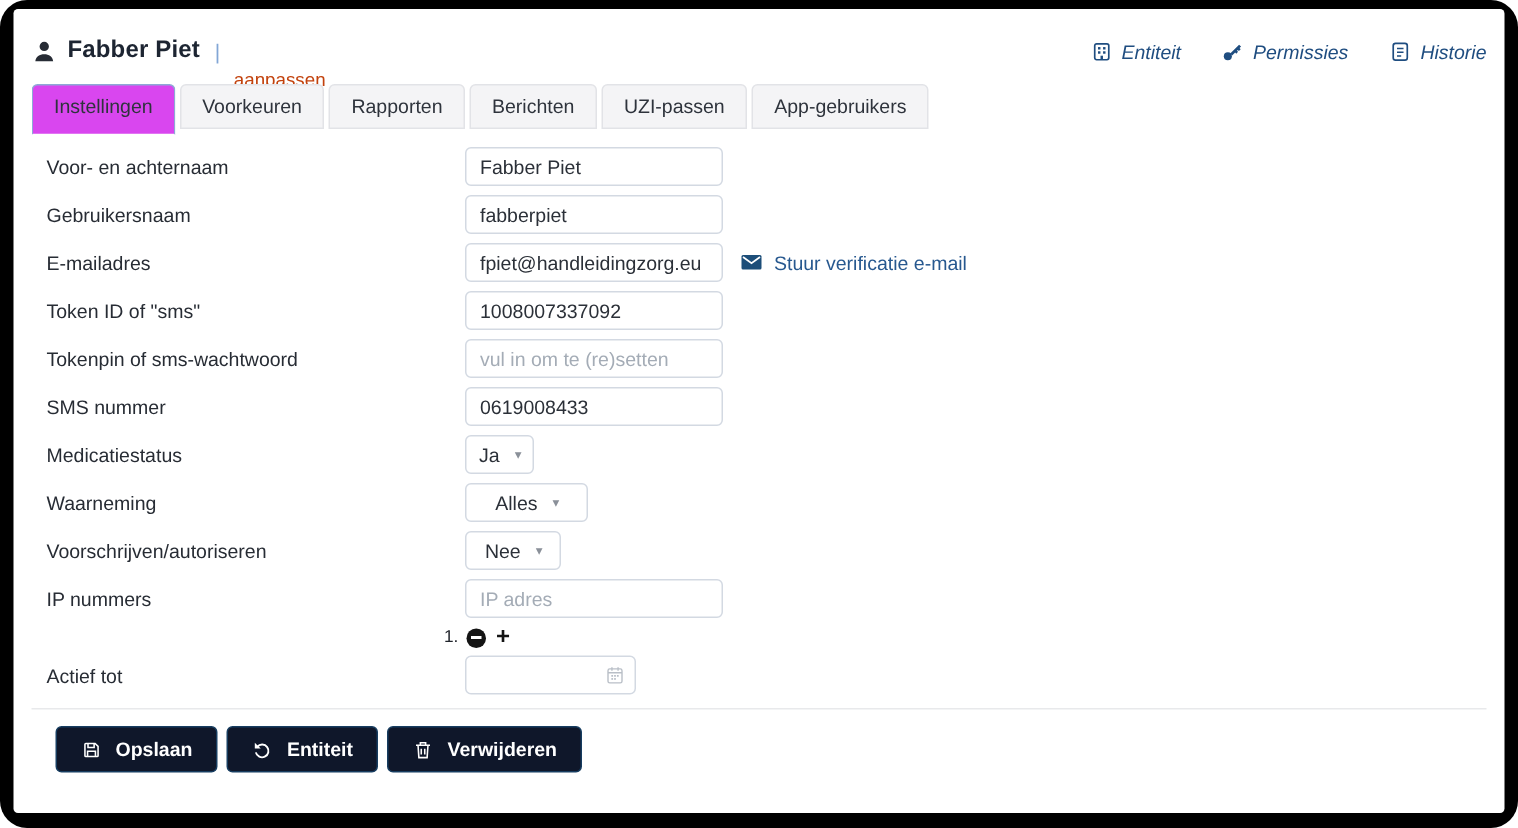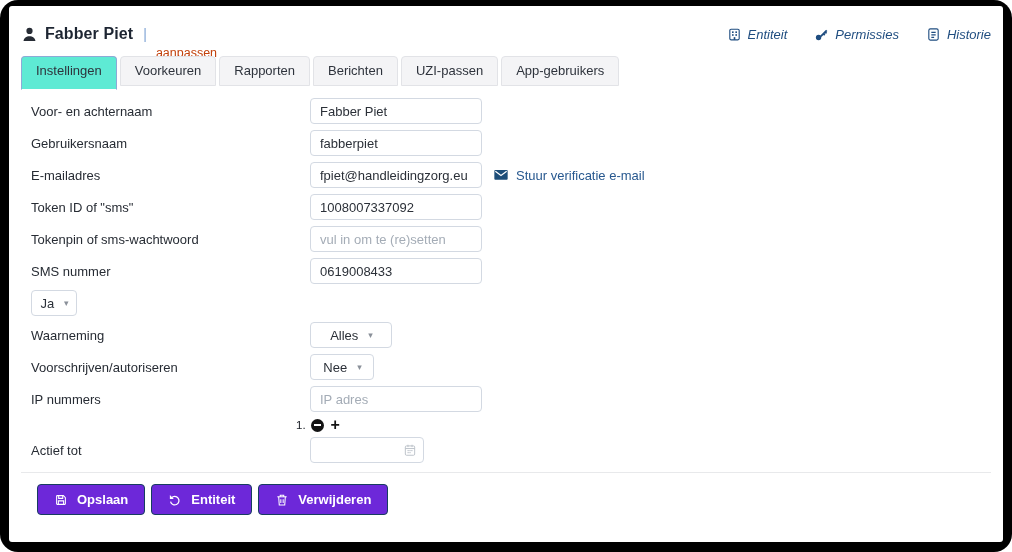--- a/index.html
+++ b/index.html
@@ -38,21 +38,21 @@
   .tab {
     font-size: 13px; color: #2e333c;
     background: #f4f4f6;
     border: 1px solid #e2e3e7;
     border-radius: 4px 4px 0 0;
     padding: 6px 14px 7px 14px;
     cursor: pointer;
     align-self: flex-start;
   }
   .tab.active {
-    background: #5eead4;
+    background: #d946ef;
     border-color: #8ea9d6;
     border-bottom-color: #fff;
     padding-bottom: 11px;
     margin-bottom: -4px;
   }
 
   
   .form { margin-top: 12px; }
   .row { display: flex; align-items: center; margin: 0 0 6px 10px; min-height: 26px; }
   .label { width: 279px; font-size: 13px; color: #272c34; flex: none; }
@@ -84,21 +84,21 @@
   .date-wrap { position: relative; width: 114px; }
   .date-wrap .text-input { width: 100%; padding-right: 26px; }
   .cal-icon { position: absolute; right: 7px; top: 6px; width: 14px; height: 14px; color: #b9bfc7; cursor: pointer; }
   .cal-icon svg { width: 14px; height: 14px; display: block; }
 
   .divider { border: none; border-top: 1px solid #e8e9eb; margin: 9px 0 11px 0; }
 
   .footer { display: flex; gap: 6px; margin-left: 16px; }
   .btn {
     display: inline-flex; align-items: center; gap: 9px;
-    background: #6d28d9; color: #fff;
+    background: #0f172a; color: #fff;
     border: 1px solid #173d60; border-radius: 4px;
     height: 31px; padding: 4px 16px;
     font-size: 13px; font-weight: 600; font-family: inherit;
     cursor: pointer;
   }
   .btn svg { width: 14px; height: 14px; display: block; }
 </style>
 </head>
 <body>
 
@@ -196,20 +196,21 @@
         <span class="label">Tokenpin of sms-wachtwoord</span>
         <input class="text-input" type="text" placeholder="vul in om te (re)setten" style="">
       </div>
 
       <div class="row">
         <span class="label">SMS nummer</span>
         <input class="text-input" type="text" value="0619008433" style="">
       </div>
 
       <div class="row">
+        <span class="label">Medicatiestatus</span>
         <span class="select" style="width:46px">
           <span>Ja</span>
           <span class="caret">▾</span>
         </span>
       </div>
 
       <div class="row">
         <span class="label">Waarneming</span>
         <span class="select" style="width:82px">
           <span>Alles</span>

